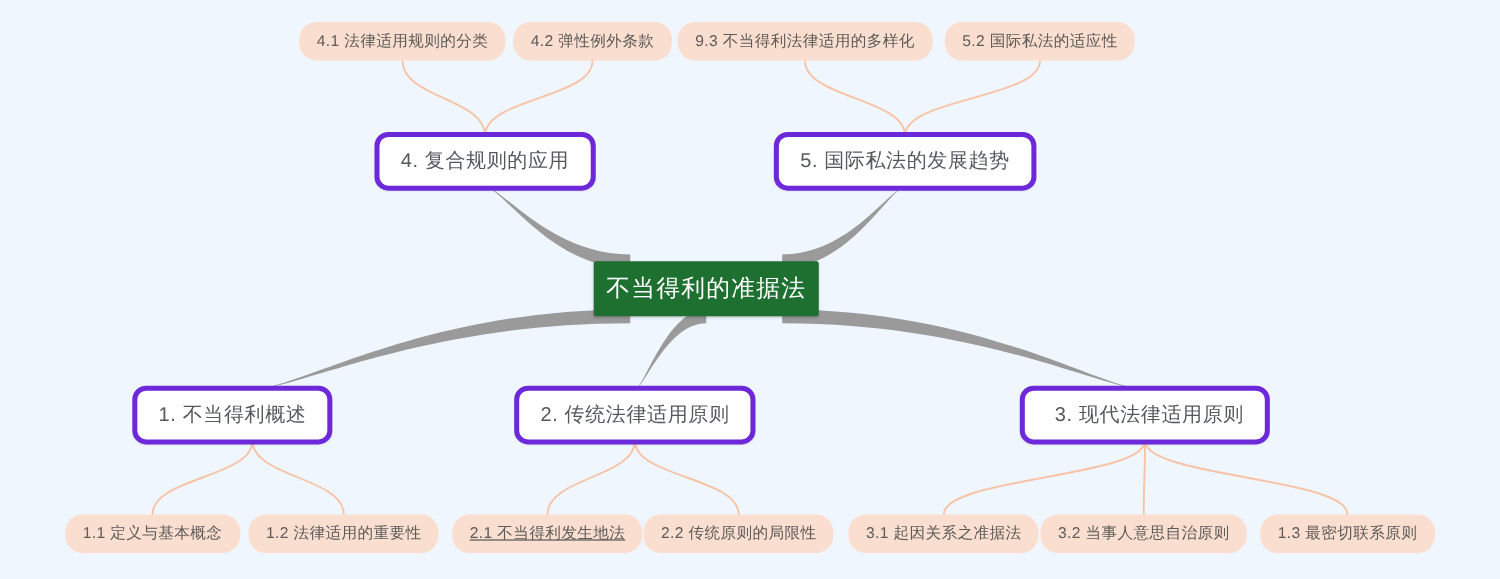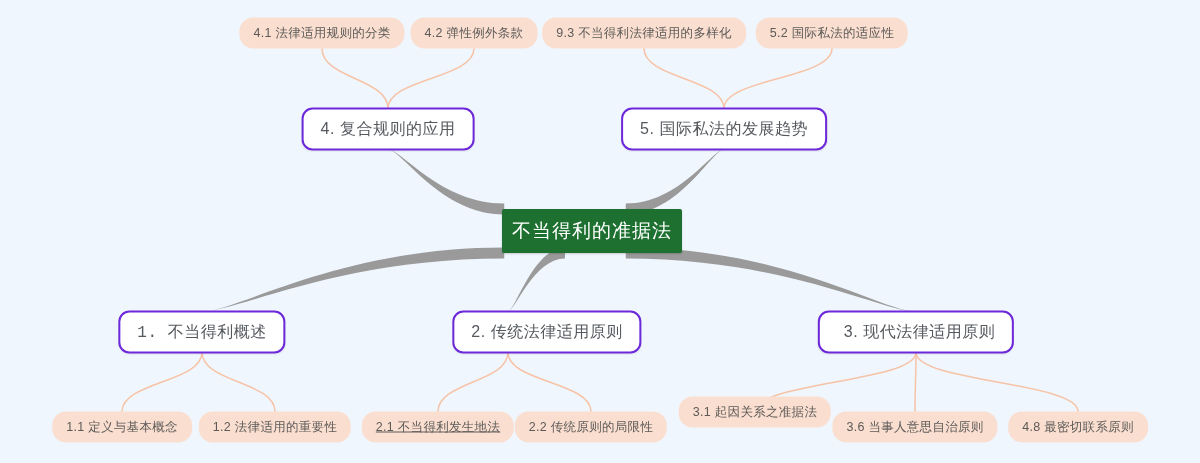--- a/index.html
+++ b/index.html
@@ -35,29 +35,28 @@
     transform: translate(-50%, -50%);
   }
   .node-root {
     background: #1e7030;
     color: #ffffff;
     font-size: 19px;
     letter-spacing: 1px;
     padding: 9px 10px;
     border-radius: 2px;
     box-shadow: 0 1px 2px rgba(0,0,0,0.18);
-    margin-left: 27px;
   }
   .node-branch {
     background: #ffffff;
     color: #55595e;
     font-size: 16px;
     letter-spacing: 0.5px;
     padding: 9px 17px;
-    border: 2px solid #6d28d9;
+    border: 4px solid #6d28d9;
     border-radius: 11px;
     box-shadow: 0 1px 1px rgba(0,0,0,0.05);
   }
   .node-leaf {
     background: #fadfd0;
     color: #5d5a58;
     font-size: 12.5px;
     letter-spacing: 0.3px;
     padding: 7px 14px;
     border-radius: 14px;
@@ -100,44 +99,44 @@
       </div>
       <div class="node node-branch" style="left: 724px; top: 129px;">
         <span>5. 国际私法的发展趋势</span>
       </div>
       <div class="node node-leaf" style="left: 644px; top: 33px;">
         <span>9.3 不当得利法律适用的多样化</span>
       </div>
       <div class="node node-leaf" style="left: 832px; top: 33px;">
         <span>5.2 国际私法的适应性</span>
       </div>
-      <div class="node node-branch" style="left: 202px; top: 332px; font-family: Liberation Mono, monospace;">
+      <div class="node node-branch" style="left: 186px; top: 332px;">
         <span>1. 不当得利概述</span>
       </div>
       <div class="node node-leaf" style="left: 122px; top: 427px;">
         <span>1.1 定义与基本概念</span>
       </div>
       <div class="node node-leaf" style="left: 275px; top: 427px;">
         <span>1.2 法律适用的重要性</span>
       </div>
-      <div class="node node-branch" style="left: 508px; top: 332px; margin-left: 39px;">
+      <div class="node node-branch" style="left: 508px; top: 332px;">
         <span>2. 传统法律适用原则</span>
       </div>
       <div class="node node-leaf" style="left: 438px; top: 427px; text-decoration: underline;">
         <span>2.1 不当得利发生地法</span>
       </div>
       <div class="node node-leaf" style="left: 591px; top: 427px;">
         <span>2.2 传统原则的局限性</span>
       </div>
       <div class="node node-branch" style="left: 916px; top: 332px; padding-left: 24px;">
         <span>3. 现代法律适用原则</span>
       </div>
-      <div class="node node-leaf" style="left: 755px; top: 412px;">
+      <div class="node node-leaf" style="left: 755px; top: 427px;">
         <span>3.1 起因关系之准据法</span>
       </div>
       <div class="node node-leaf" style="left: 915px; top: 427px;">
-        <span>3.6 当事人意思自治原则</span>
+        <span>3.2 当事人意思自治原则</span>
       </div>
       <div class="node node-leaf" style="left: 1078px; top: 427px;">
-        <span>4.8 最密切联系原则</span>
+        <span>1.3 最密切联系原则</span>
       </div>
     </div>
 </div>
 
 </body></html>

